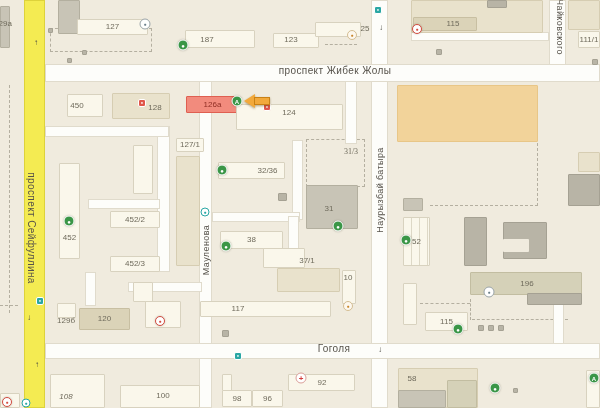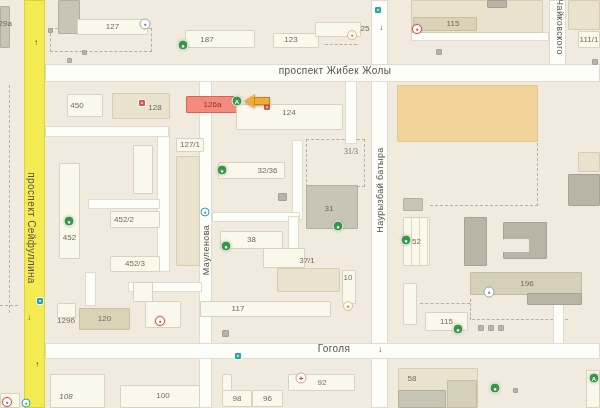--- a/index.html
+++ b/index.html
@@ -124,21 +124,21 @@
     <div class="blabel" style="left: 77px; top: 106px;">450</div>
     <div class="bld f-b" style="left: 112px; top: 93px; width: 58px; height: 26px;"></div>
     <div class="blabel" style="left: 155px; top: 108px;">128</div>
     <div class="bld f-hl" style="left: 186px; top: 96px; width: 53px; height: 17px;"></div>
     <div class="blabel hl-label" style="left: 212.5px; top: 104.5px;">126а</div>
     <div class="bld f-w" style="left: 236px; top: 104px; width: 107px; height: 26px;"></div>
     <div class="blabel" style="left: 289px; top: 113px;">124</div>
     <div class="bld f-w" style="left: 133px; top: 145px; width: 20px; height: 49px;"></div>
     <div class="blabel" style="left: 143px; top: 169.5px; margin-left: 46px;">452/1</div>
     <div class="bld f-w" style="left: 110px; top: 211px; width: 50px; height: 17px;"></div>
-    <div class="blabel" style="left: 124px; top: 219.5px;">452/2</div>
+    <div class="blabel" style="left: 135px; top: 219.5px;">452/2</div>
     <div class="bld f-w" style="left: 59px; top: 163px; width: 21px; height: 96px;"></div>
     <div class="blabel" style="left: 69.5px; top: 238px;">452</div>
     <div class="bld f-w" style="left: 110px; top: 256px; width: 50px; height: 16px;"></div>
     <div class="blabel" style="left: 135px; top: 264px;">452/3</div>
     <div class="bld f-w" style="left: 176px; top: 138px; width: 28px; height: 14px;"></div>
     <div class="blabel" style="left: 190px; top: 145px;">127/1</div>
     <div class="bld f-b" style="left: 176px; top: 156px; width: 24px; height: 110px;"></div>
     <div class="bld f-w" style="left: 218px; top: 162px; width: 67px; height: 17px;"></div>
     <div class="blabel" style="left: 251.5px; top: 170.5px; margin-left: 16px;">32/36</div>
     <div class="bld f-g" style="left: 306px; top: 185px; width: 52px; height: 44px;"></div>

